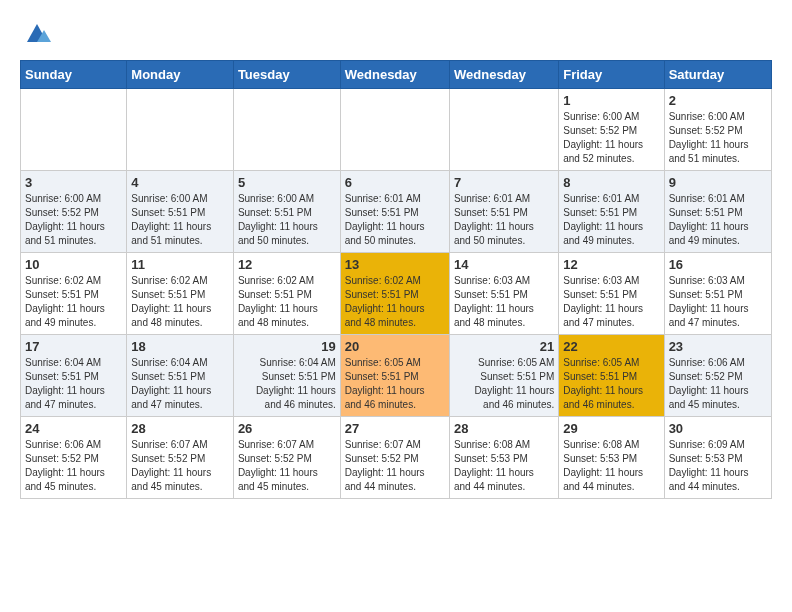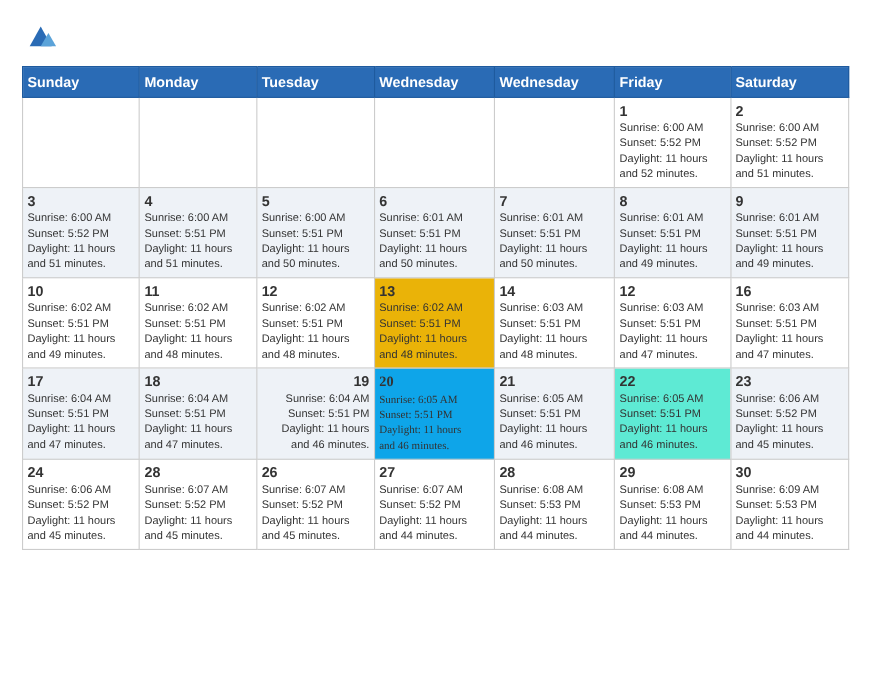--- a/index.html
+++ b/index.html
@@ -273,35 +273,35 @@
 Daylight: 11 hours
 and 47 minutes.</div>
           </td>
           <td style="background: rgb(238, 242, 247); text-align: right;">
             <span class="day-num">19</span>
             <div class="day-info" style="white-space: pre-line;">Sunrise: 6:04 AM
 Sunset: 5:51 PM
 Daylight: 11 hours
 and 46 minutes.</div>
           </td>
-          <td style="background: #0ea5e9; font-family: Liberation Serif, serif;">
+          <td style="background: #fdba74;">
             <span class="day-num">20</span>
             <div class="day-info" style="white-space: pre-line;">Sunrise: 6:05 AM
 Sunset: 5:51 PM
 Daylight: 11 hours
 and 46 minutes.</div>
           </td>
-          <td style="background: rgb(238, 242, 247);">
+          <td style="background: rgb(238, 242, 247); text-align: right;">
             <span class="day-num">21</span>
             <div class="day-info" style="white-space: pre-line;">Sunrise: 6:05 AM
 Sunset: 5:51 PM
 Daylight: 11 hours
 and 46 minutes.</div>
           </td>
-          <td style="background: #5eead4;">
+          <td style="background: #eab308;">
             <span class="day-num">22</span>
             <div class="day-info" style="white-space: pre-line;">Sunrise: 6:05 AM
 Sunset: 5:51 PM
 Daylight: 11 hours
 and 46 minutes.</div>
           </td>
           <td style="background: rgb(238, 242, 247);">
             <span class="day-num">23</span>
             <div class="day-info" style="white-space: pre-line;">Sunrise: 6:06 AM
 Sunset: 5:52 PM

